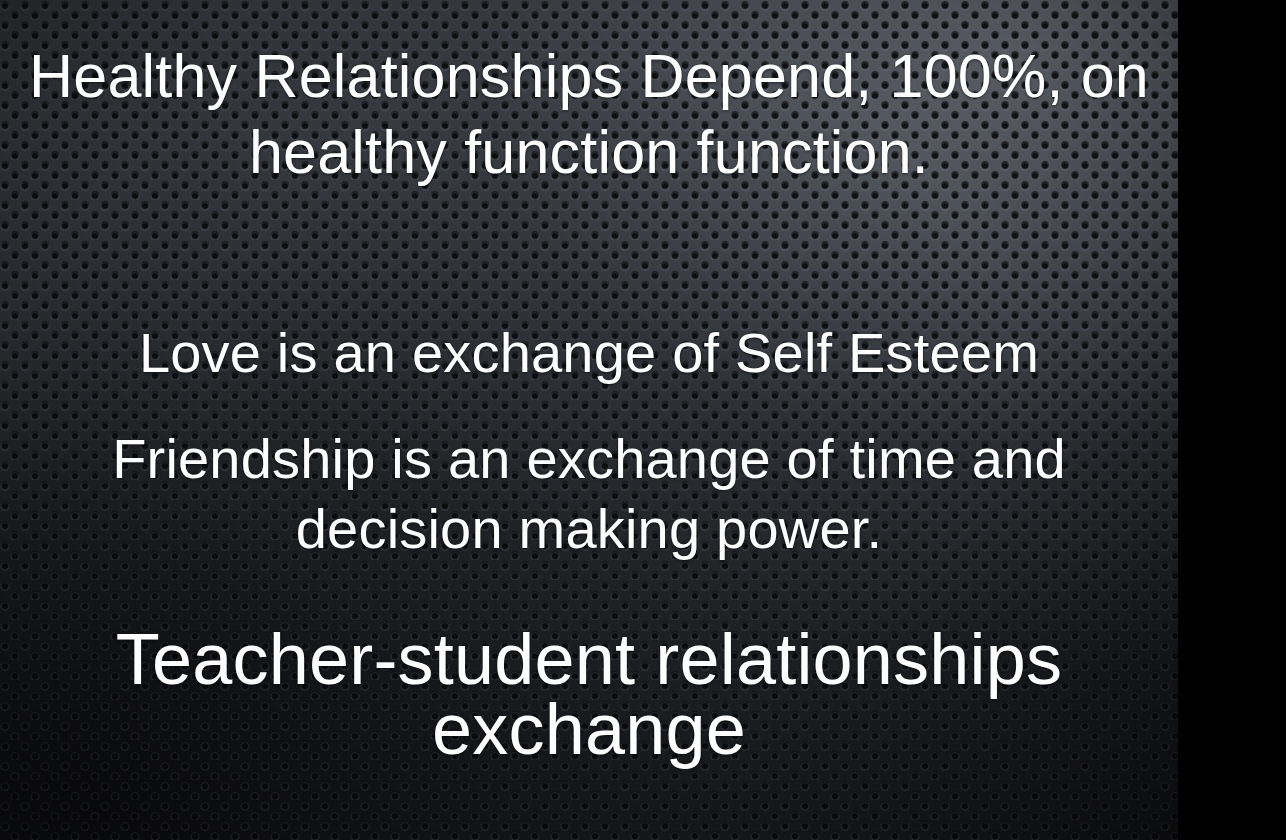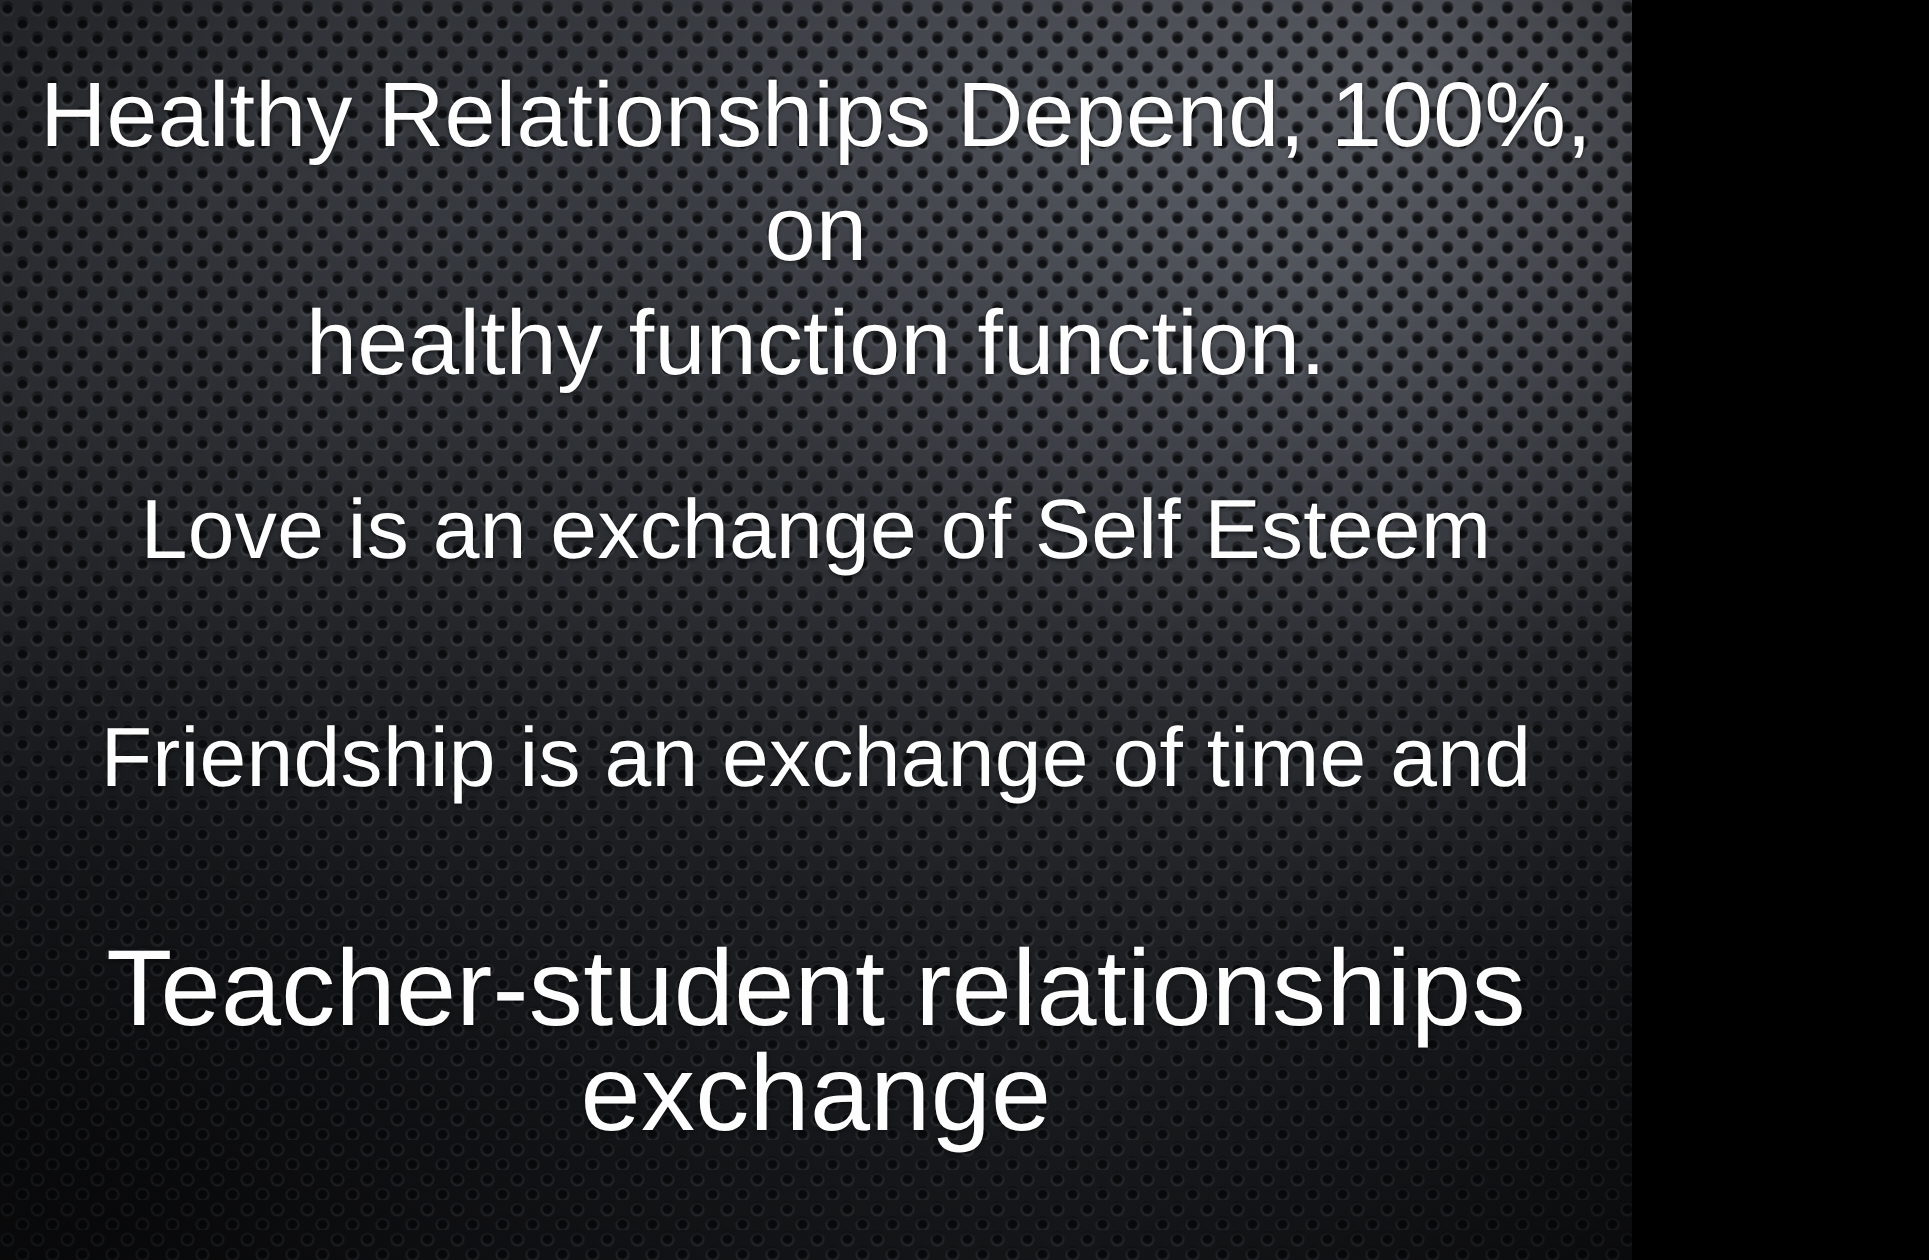--- a/index.html
+++ b/index.html
@@ -4,21 +4,21 @@
 <title>Slide</title>
 <style>
   html, body {
     margin: 0;
     padding: 0;
     background: #000;
   }
 
   #slide {
     position: relative;
-    width: 1088px;
+    width: 1178px;
     height: 840px;
     overflow: hidden;
     background-color: #ef4444;
     font-family: "Liberation Sans", sans-serif;
   }
 
   
 
   
   .bg-gradient {
@@ -118,21 +118,20 @@
     margin-top: 21px;
   }
 
   .para-friendship {
     position: absolute;
     left: 24px;
     right: 24px;
     top: 424px;
     font-size: 56px;
     line-height: 70px;
-    margin-top: 46px;
   }
 
   .para-teacher {
     position: absolute;
     left: 18px;
     right: 18px;
     top: 624px;
     font-size: 72px;
     line-height: 70px;
   }
@@ -153,20 +152,21 @@
       <div>Healthy Relationships Depend, 100%, on</div>
       <div>healthy function function.</div>
     </div>
 
     <div class="block line-love">
       <div>Love is an exchange of Self Esteem</div>
     </div>
 
     <div class="block para-friendship">
       <div>Friendship is an exchange of time and</div>
+      <div>decision making power.</div>
     </div>
 
     <div class="block para-teacher">
       <div>Teacher-student relationships exchange</div>
     </div>
 
   </div>
 </div>
 
 </body></html>

